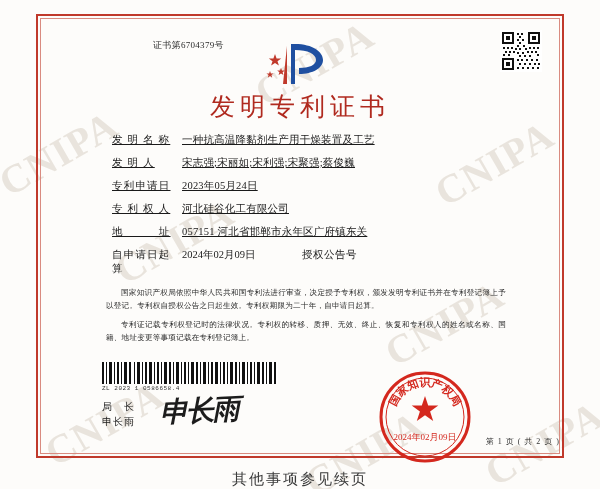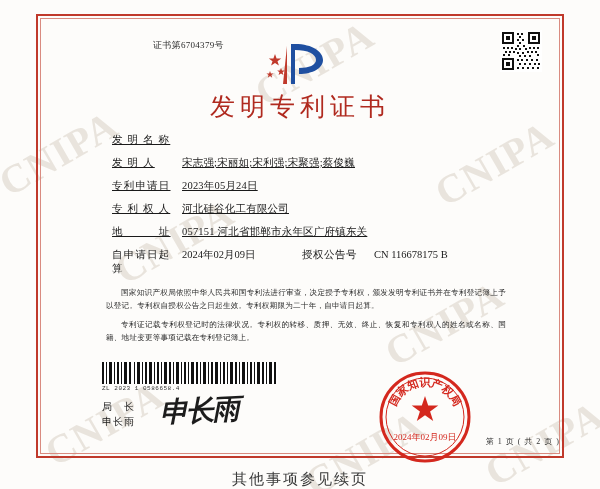--- a/index.html
+++ b/index.html
@@ -364,20 +364,21 @@
           <polygon points="9,33 9.9,35.5 12.6,35.5 10.4,37.1 11.2,39.7 9,38.1 6.8,39.7 7.6,37.1 5.4,35.5 8.1,35.5"></polygon>
         </g>
       </svg>
     </div>
 
     <div class="title">发明专利证书</div>
 
     <div class="fields">
       <div class="field-row">
         <div class="field-label">发 明 名 称</div>
+        <div class="field-value">一种抗高温降黏剂生产用干燥装置及工艺</div>
       </div>
       <div class="field-row">
         <div class="field-label">发 明 人</div>
         <div class="field-value">宋志强;宋丽如;宋利强;宋聚强;蔡俊巍</div>
       </div>
       <div class="field-row">
         <div class="field-label">专利申请日</div>
         <div class="field-value">2023年05月24日</div>
       </div>
       <div class="field-row">
@@ -385,21 +386,20 @@
         <div class="field-value">河北硅谷化工有限公司</div>
       </div>
       <div class="field-row">
         <div class="field-label">地　　　址</div>
         <div class="field-value">057151 河北省邯郸市永年区广府镇东关</div>
       </div>
       <div class="row-inline">
         <div class="inline-label">自申请日起算</div>
         <div class="inline-value">2024年02月09日</div>
         <div class="inline-label2">授权公告号</div>
-        <div class="inline-value2">CN 116678175 B</div>
       </div>
     </div>
 
     <div class="para">
       <p>国家知识产权局依照中华人民共和国专利法进行审查，决定授予专利权，颁发发明专利证书并在专利登记簿上予以登记。专利权自授权公告之日起生效。专利权期限为二十年，自申请日起算。</p>
       <p>专利证记载专利权登记时的法律状况。专利权的转移、质押、无效、终止、恢复和专利权人的姓名或名称、国籍、地址变更等事项记载在专利登记簿上。</p>
     </div>
 
     <div class="barcode">
       <svg width="176" height="22" viewBox="0 0 176 22" preserveAspectRatio="none">

